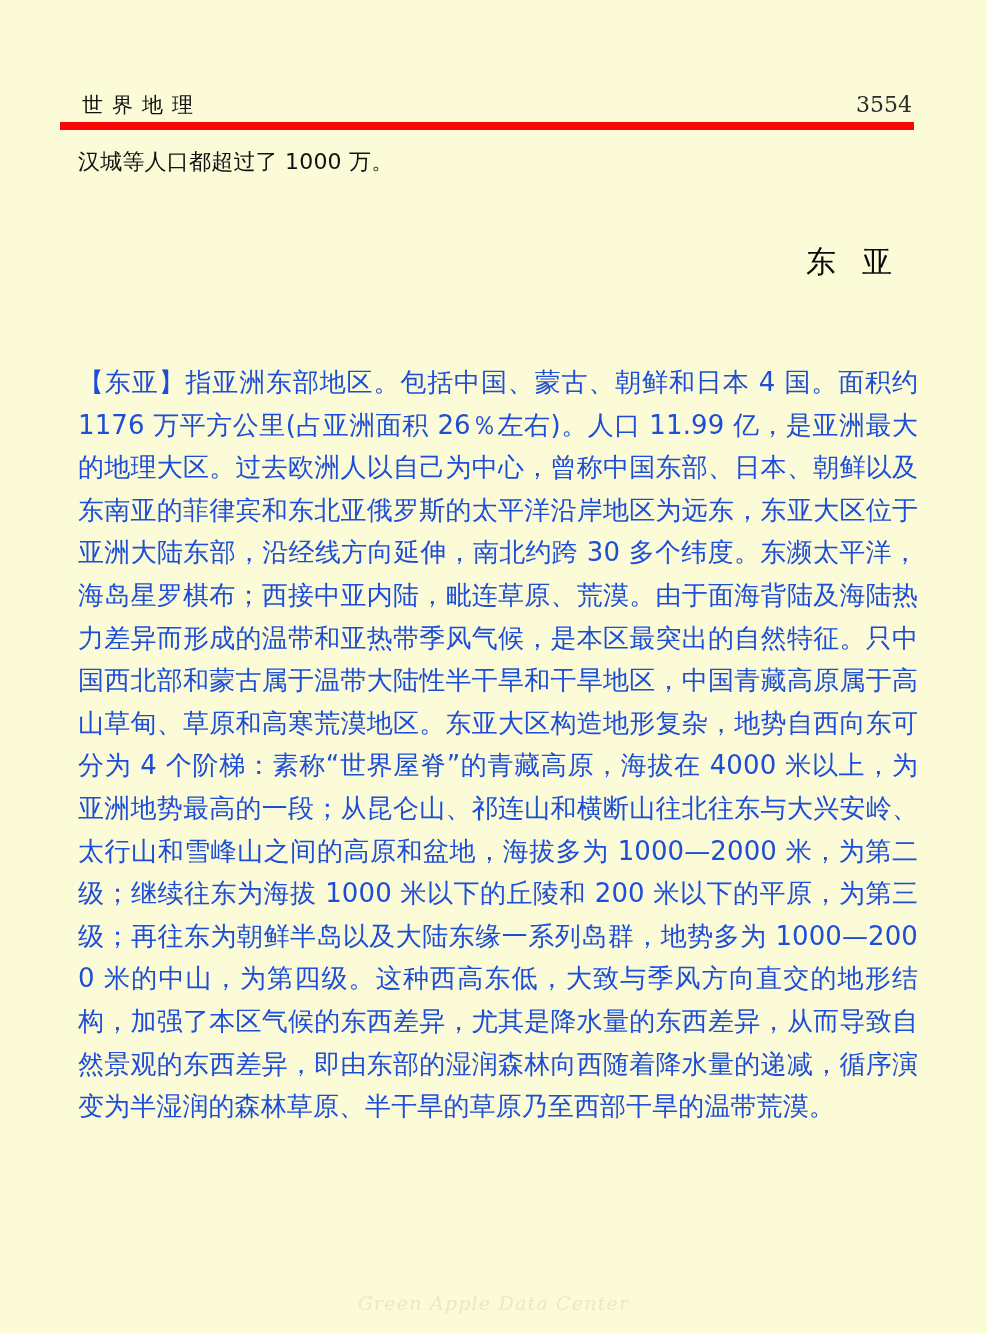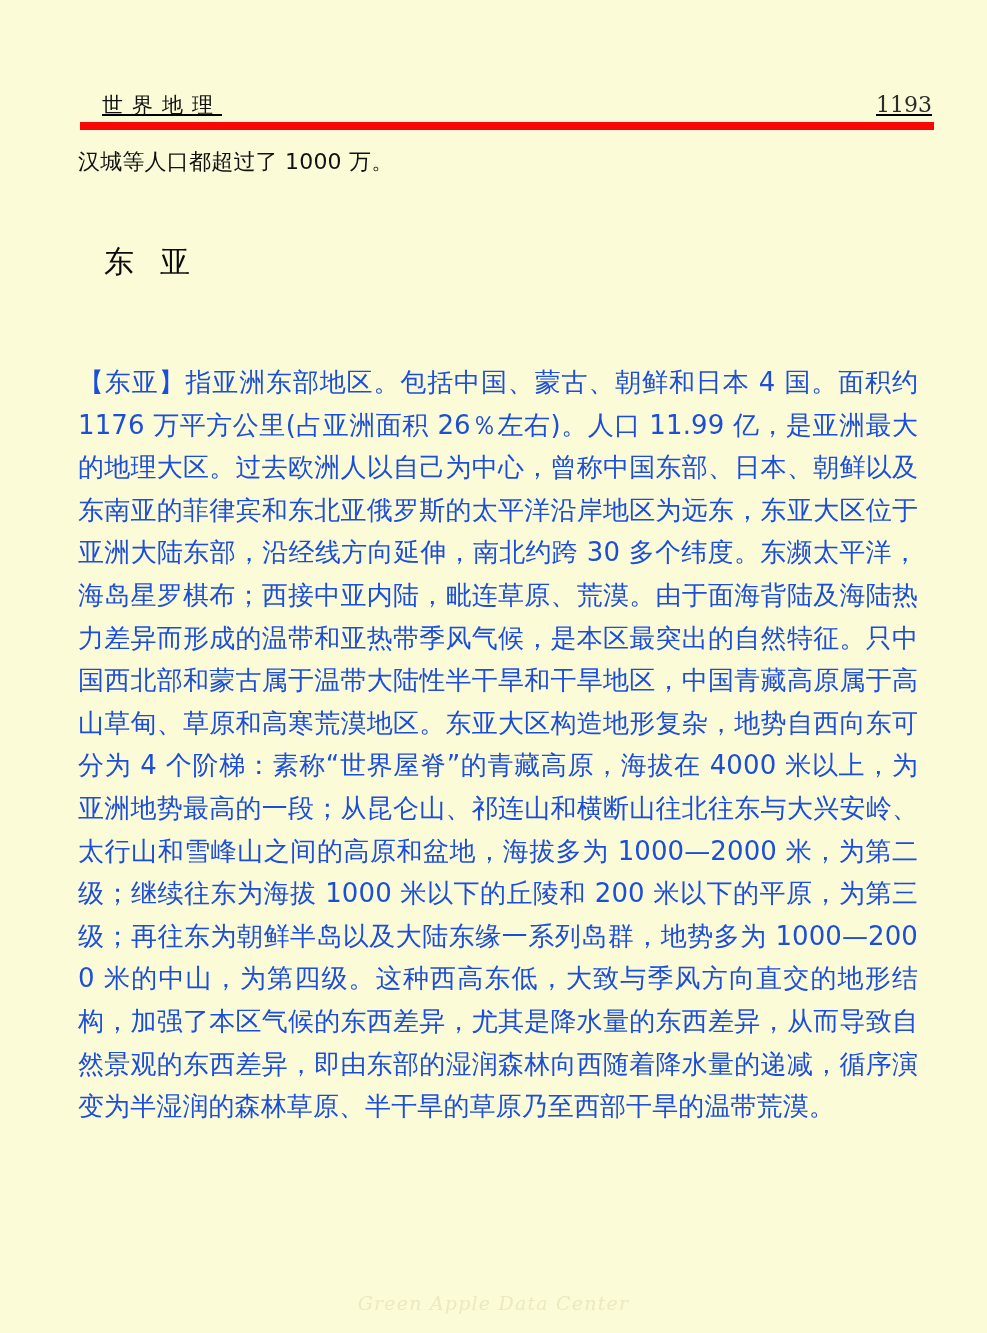--- a/index.html
+++ b/index.html
@@ -18,25 +18,24 @@
   .page {
     width: 987px;
     height: 1333px;
     position: relative;
     box-sizing: border-box;
   }
 
   
   .header {
     position: absolute;
-    left: 80px;
+    left: 60px;
     top: 78px;
     width: 854px;
     height: 46px;
-    text-decoration: underline;
   }
   .header-row {
     display: flex;
     align-items: flex-end;
     justify-content: space-between;
     height: 38px;
   }
   .running-title {
     font-family: "DejaVu Sans", "Liberation Sans", sans-serif;
     font-size: 21px;
@@ -69,21 +68,21 @@
   }
   .lead-line {
     font-size: 22px;
     color: #111111;
     line-height: 44px;
     letter-spacing: 0.2px;
     white-space: nowrap;
   }
 
   .section-title {
-    text-align: left;
+    text-align: right;
     font-size: 30px;
     color: #0b0b0b;
     letter-spacing: 26px;
     margin-top: 58px;
     padding-left: 26px;
     font-weight: normal;
   }
 
   .body-copy {
     margin-top: 78px;
@@ -116,21 +115,21 @@
   }
 </style>
 </head>
 <body>
 
 <div class="page">
 
   <div class="header">
     <div class="header-row">
       <div class="running-title">世界地理</div>
-      <div class="page-number">1193</div>
+      <div class="page-number">3554</div>
     </div>
     <div class="header-rule"></div>
   </div>
 
   <div class="content">
 
     <div class="lead-line">汉城等人口都超过了 1000 万。</div>
 
     <h1 class="section-title">东亚</h1>
 

